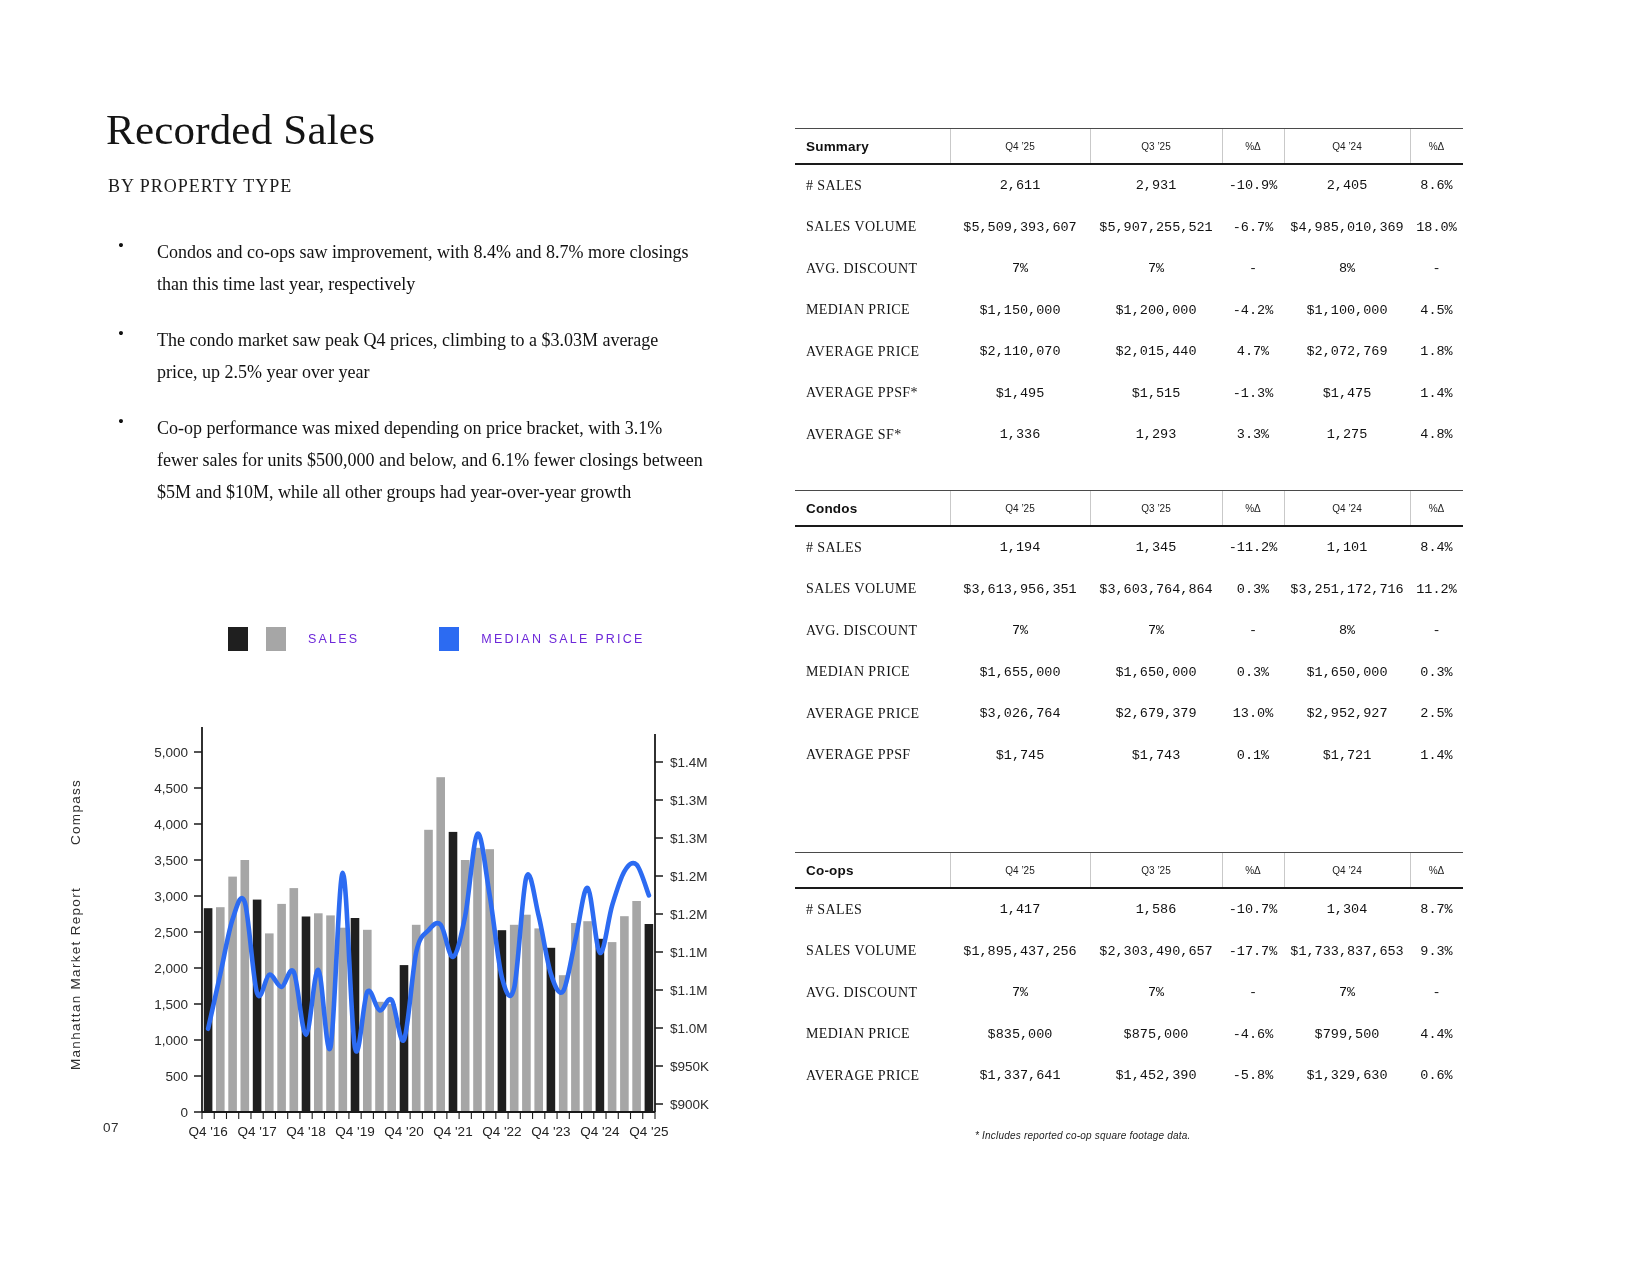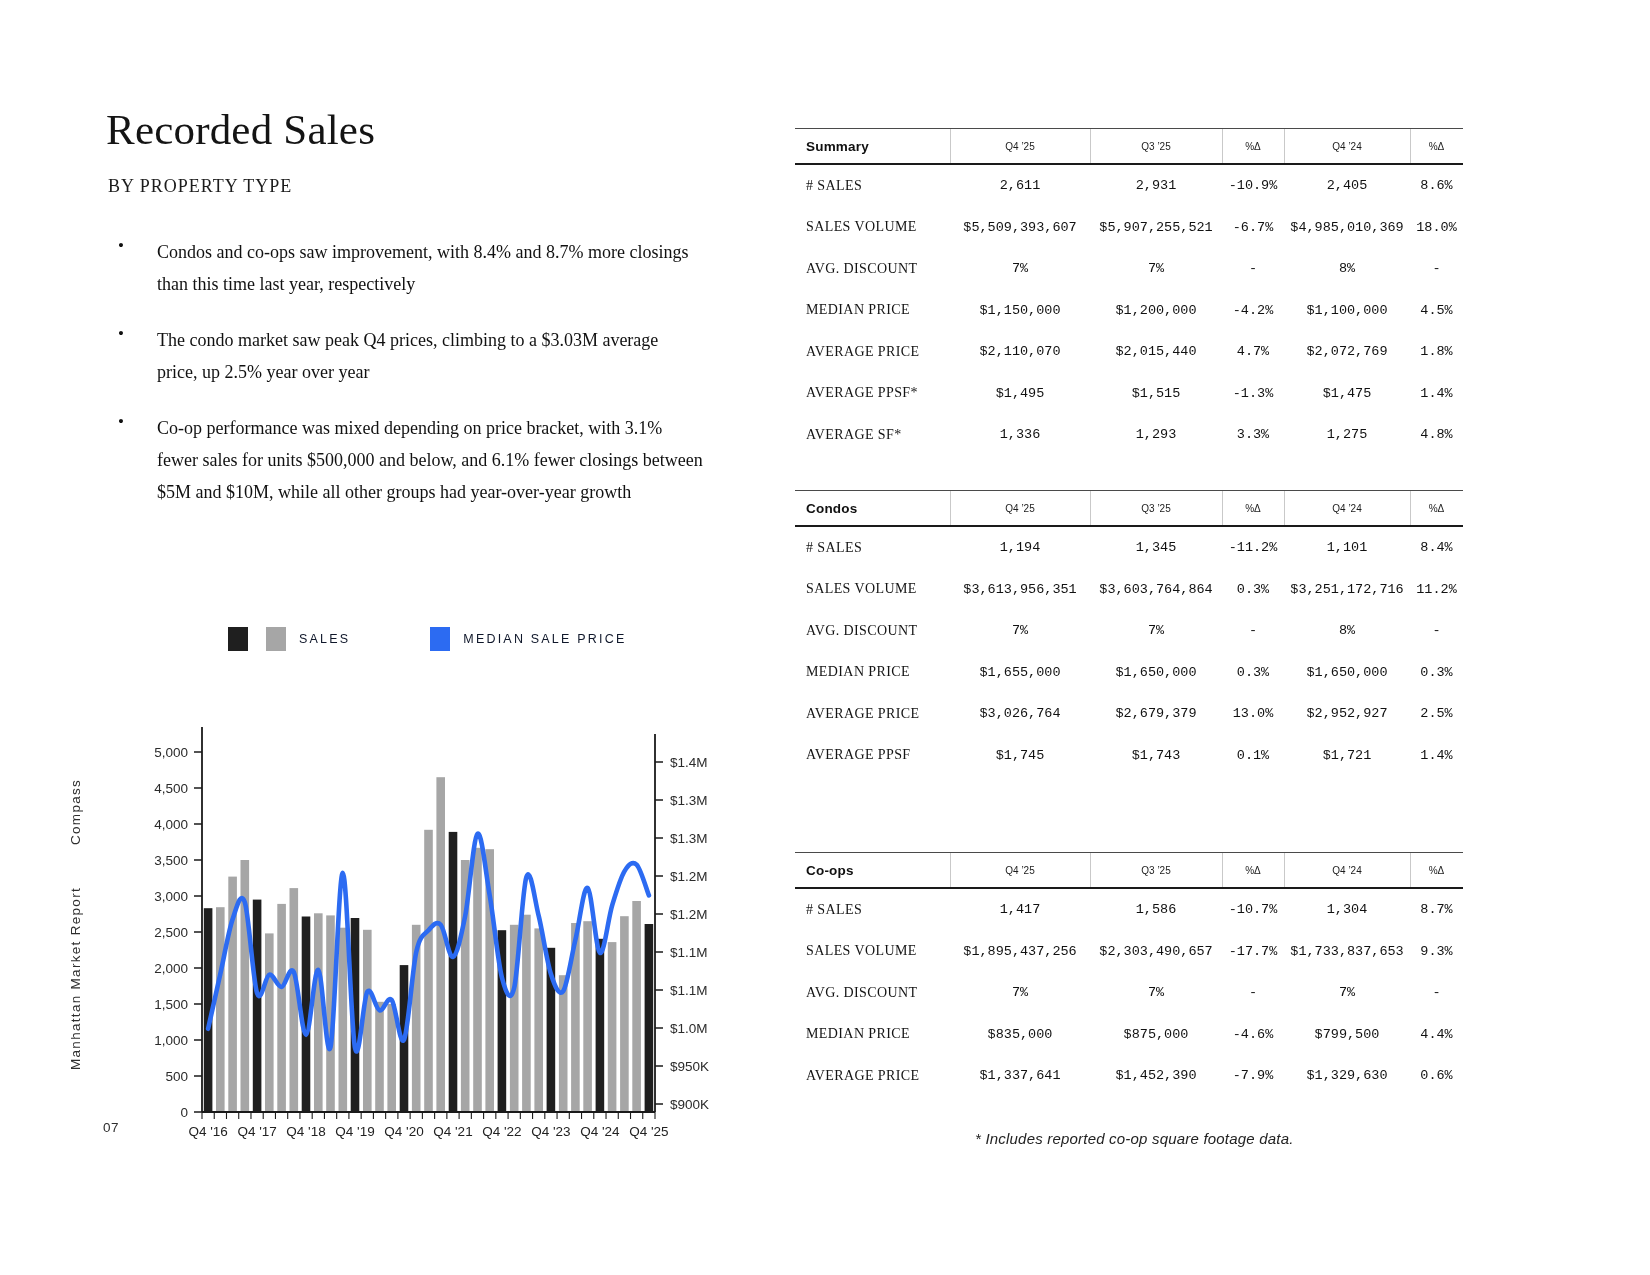--- a/index.html
+++ b/index.html
@@ -30,21 +30,21 @@
   }
   .bullets{position:absolute;left:118px;top:236px;width:585px;}
   .bullet{display:flex;margin-bottom:24px;}
   .bullet .dot{width:39px;font-family:"Liberation Serif",serif;font-size:17px;color:#111;}
   .bullet .txt{
     flex:1;font-family:"Liberation Serif",serif;font-size:18px;line-height:32px;color:#111;
   }
   
   .legend{position:absolute;left:228px;top:626px;display:flex;align-items:center;height:26px;}
   .swatch{width:20px;height:24px;display:inline-block;}
-  .legend .lbl{font-size:12.5px;letter-spacing:2.2px;color:#0f172a;margin-left:13px;}
+  .legend .lbl{font-size:12.5px;letter-spacing:2.2px;color:#6d28d9;margin-left:22px;}
   .gap18{margin-left:18px;}
   .gap80{margin-left:80px;}
   
   .chart-wrap{position:absolute;left:60px;top:672px;width:700px;height:500px;}
   
   .tables{position:absolute;left:795px;top:0;width:668px;}
   .mtable{position:absolute;left:0;width:668px;}
   .t-head{
     display:grid;grid-template-columns:155px 140px 132px 62px 126px 53px;
     align-items:center;height:34px;
@@ -60,21 +60,21 @@
   }
   .t-row .rl{
     font-family:"Liberation Serif",serif;font-size:14px;color:#141414;
     padding-left:11px;letter-spacing:.4px;white-space:nowrap;
   }
   .t-row .rv{
     font-family:"Liberation Mono","DejaVu Sans Mono",monospace;
     font-size:13.5px;color:#111;text-align:center;white-space:nowrap;
   }
   .footnote{
-    position:absolute;left:975px;top:1130px;font-size:15px;font-style:italic;
+    position:absolute;left:975px;top:1130px;font-size:10px;font-style:italic;
     color:#222;letter-spacing:.2px;
   }
 </style>
 </head>
 <body>
 
 <div class="side-rail">
   <span class="report">Manhattan Market Report</span>
   <span class="brand">Compass</span>
 </div>
@@ -420,20 +420,20 @@
         <div class="rv">$835,000</div>
         <div class="rv">$875,000</div>
         <div class="rv">-4.6%</div>
         <div class="rv">$799,500</div>
         <div class="rv">4.4%</div>
       </div>
       <div class="t-row">
         <div class="rl">AVERAGE PRICE</div>
         <div class="rv">$1,337,641</div>
         <div class="rv">$1,452,390</div>
-        <div class="rv">-7.9%</div>
+        <div class="rv">-5.8%</div>
         <div class="rv">$1,329,630</div>
         <div class="rv">0.6%</div>
       </div>
     </div>
   </div>
 
 <div class="footnote">* Includes reported co-op square footage data.</div>
 
 </body></html>

